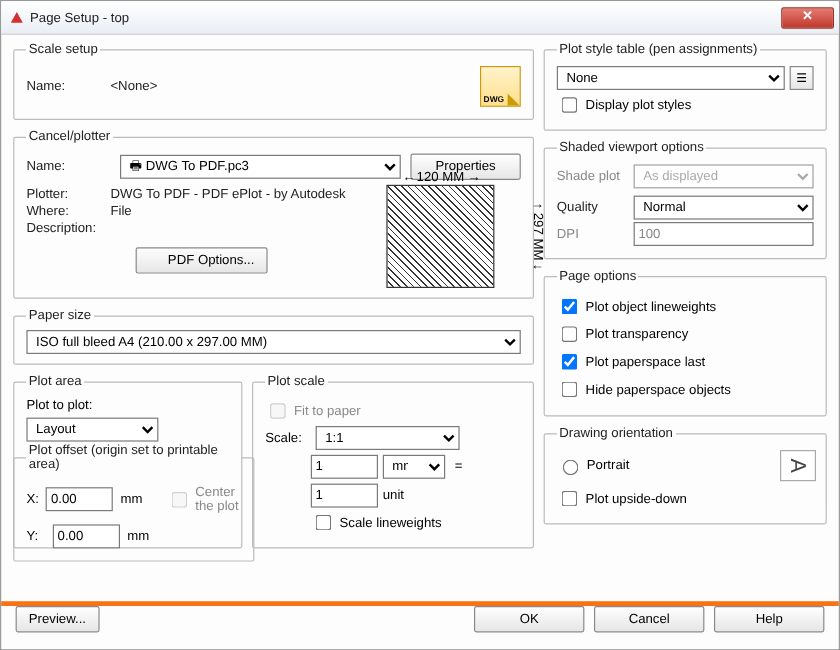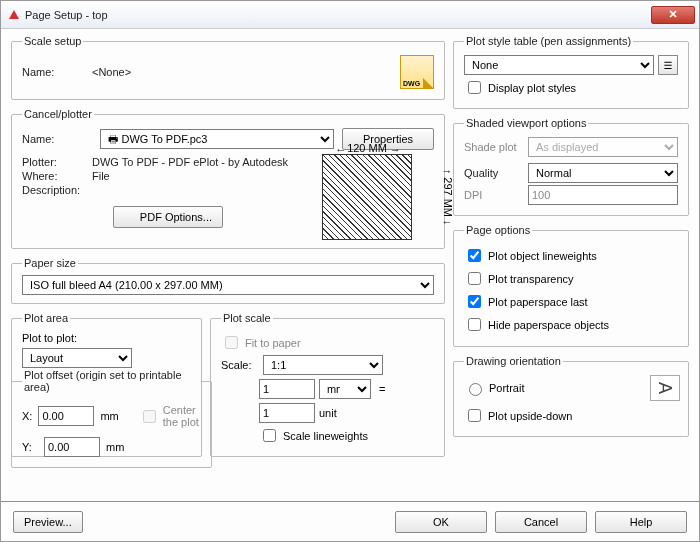--- a/index.html
+++ b/index.html
@@ -28,21 +28,21 @@
 .cb input { width: 13px; height: 13px; }
 .cb.disabled { color: #888; }
 .paper-preview { width: 90px; height: 86px; border: 1px solid #333; background: repeating-linear-gradient(45deg,#fff,#fff 3px,#333 3px,#333 4px); position: relative; }
 .pp-wrap { position: relative; width: 112px; }
 .pp-top { position: absolute; top: -12px; left: 0; width: 90px; font-size: 10px; text-align: center; }
 .pp-top .ar { letter-spacing: -2px; }
 .pp-side { position: absolute; right: -20px; top: 0; height: 86px; font-size: 10px; writing-mode: vertical-rl; text-align: center; }
 .half { display: flex; gap: 8px; }
 .half > fieldset { flex: 1; }
 .small-in { width: 56px; }
-.bottom { height: 40px; display: flex; align-items: center; padding: 0 12px; border-top: 1px solid #f97316; gap: 8px; }
+.bottom { height: 40px; display: flex; padding: 0 12px; border-top: 4px solid #f97316; gap: 8px; }
 .bottom .sp { flex: 1; }
 .btn-primary-outline { border: 1px solid #2a6fbb; }
 .dwg-badge { width: 34px; height: 34px; background: linear-gradient(#fff2cc,#ffe08a); border: 1px solid #cc9a06; position: relative; }
 .dwg-badge:after { content: ""; position: absolute; right: 0; bottom: 0; border-left: 10px solid #cc9a06; border-top: 10px solid transparent; }
 .dwg-txt { position: absolute; bottom: 1px; left: 2px; font-size: 7px; font-weight: bold; }
 .letterA { width: 26px; height: 30px; border: 1px solid #aaa; background: #fff; display: flex; align-items: center; justify-content: center; font-size: 18px; color: #444; transform: rotate(90deg); }
 .iconsq { width: 20px; height: 20px; border: 1px solid #888; background: linear-gradient(#fefefe,#e6e6e6); display: flex; align-items: center; justify-content: center; font-size: 10px; }
 .opts-list .cb { margin: 4px 0; }
 .eq { margin: 0 4px; }
 </style>

